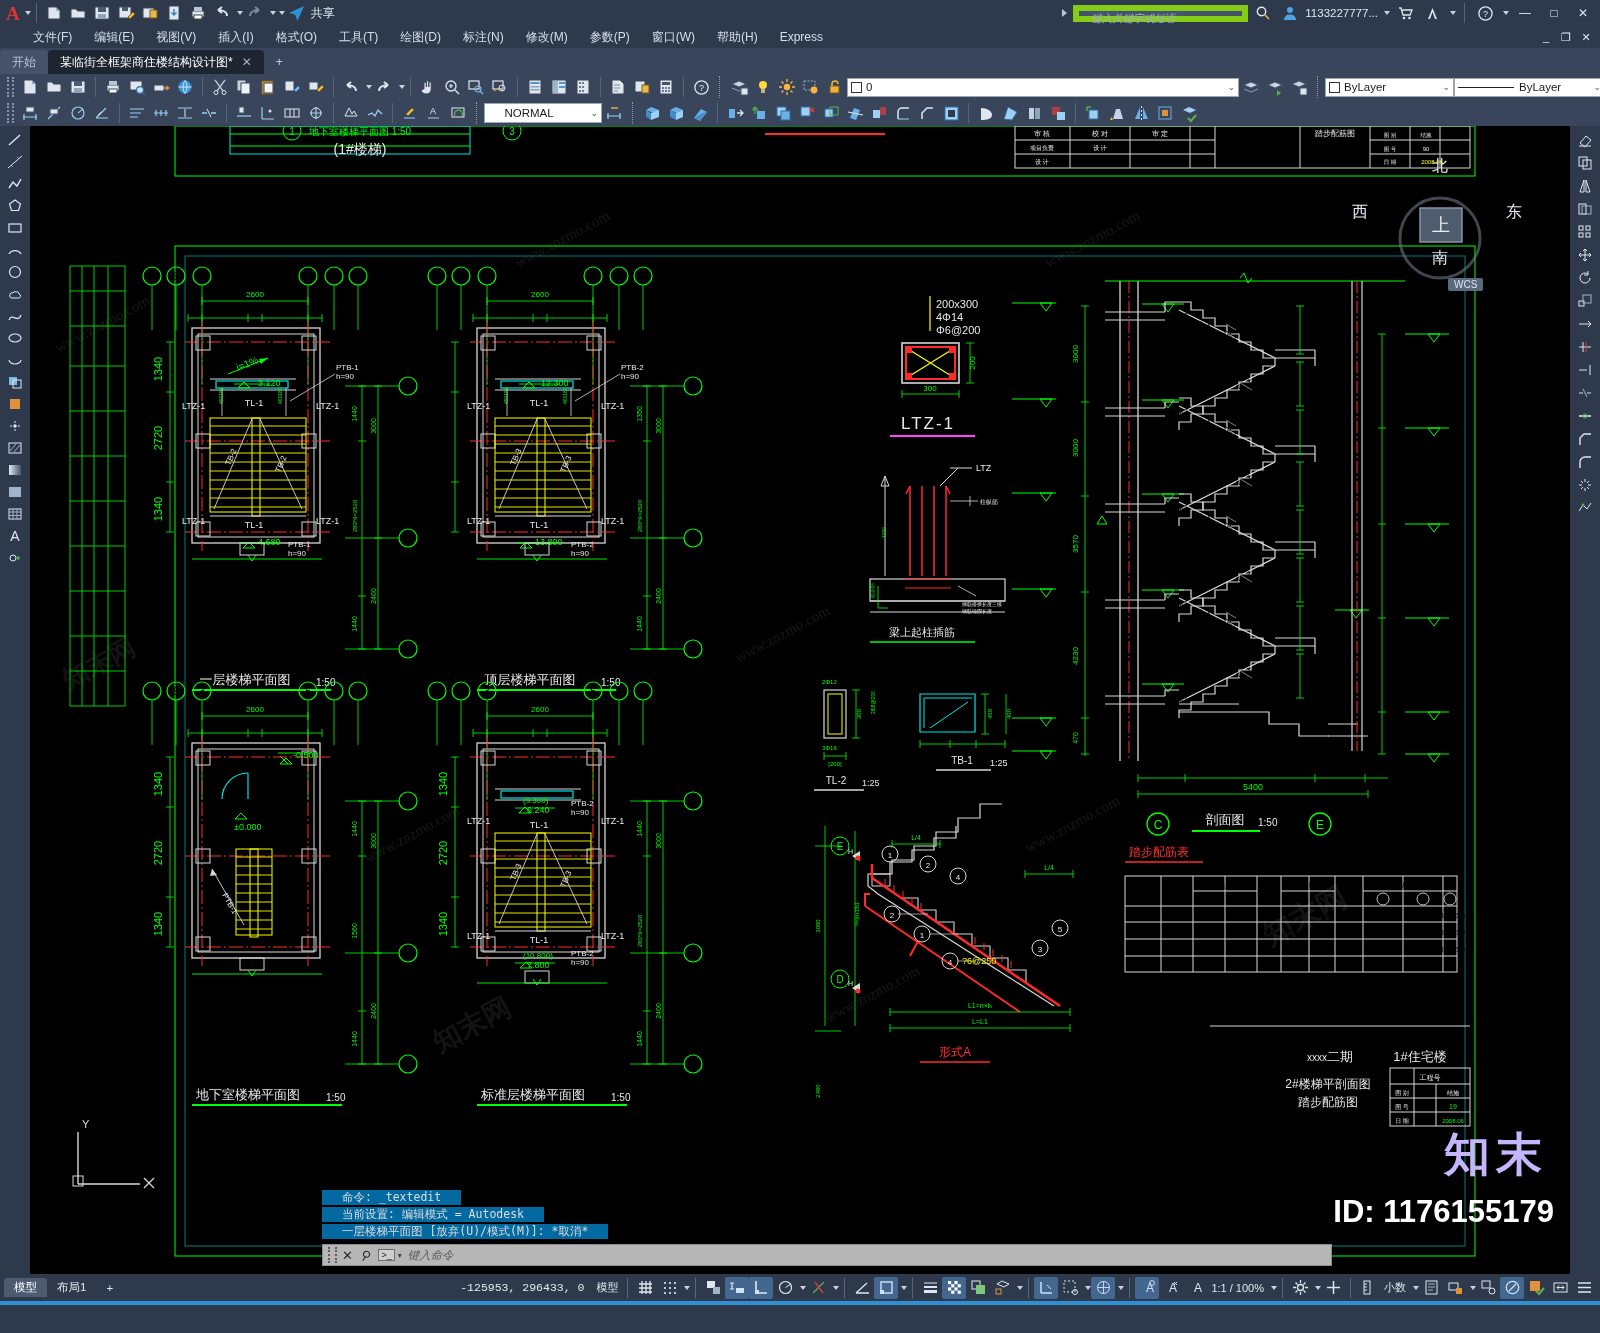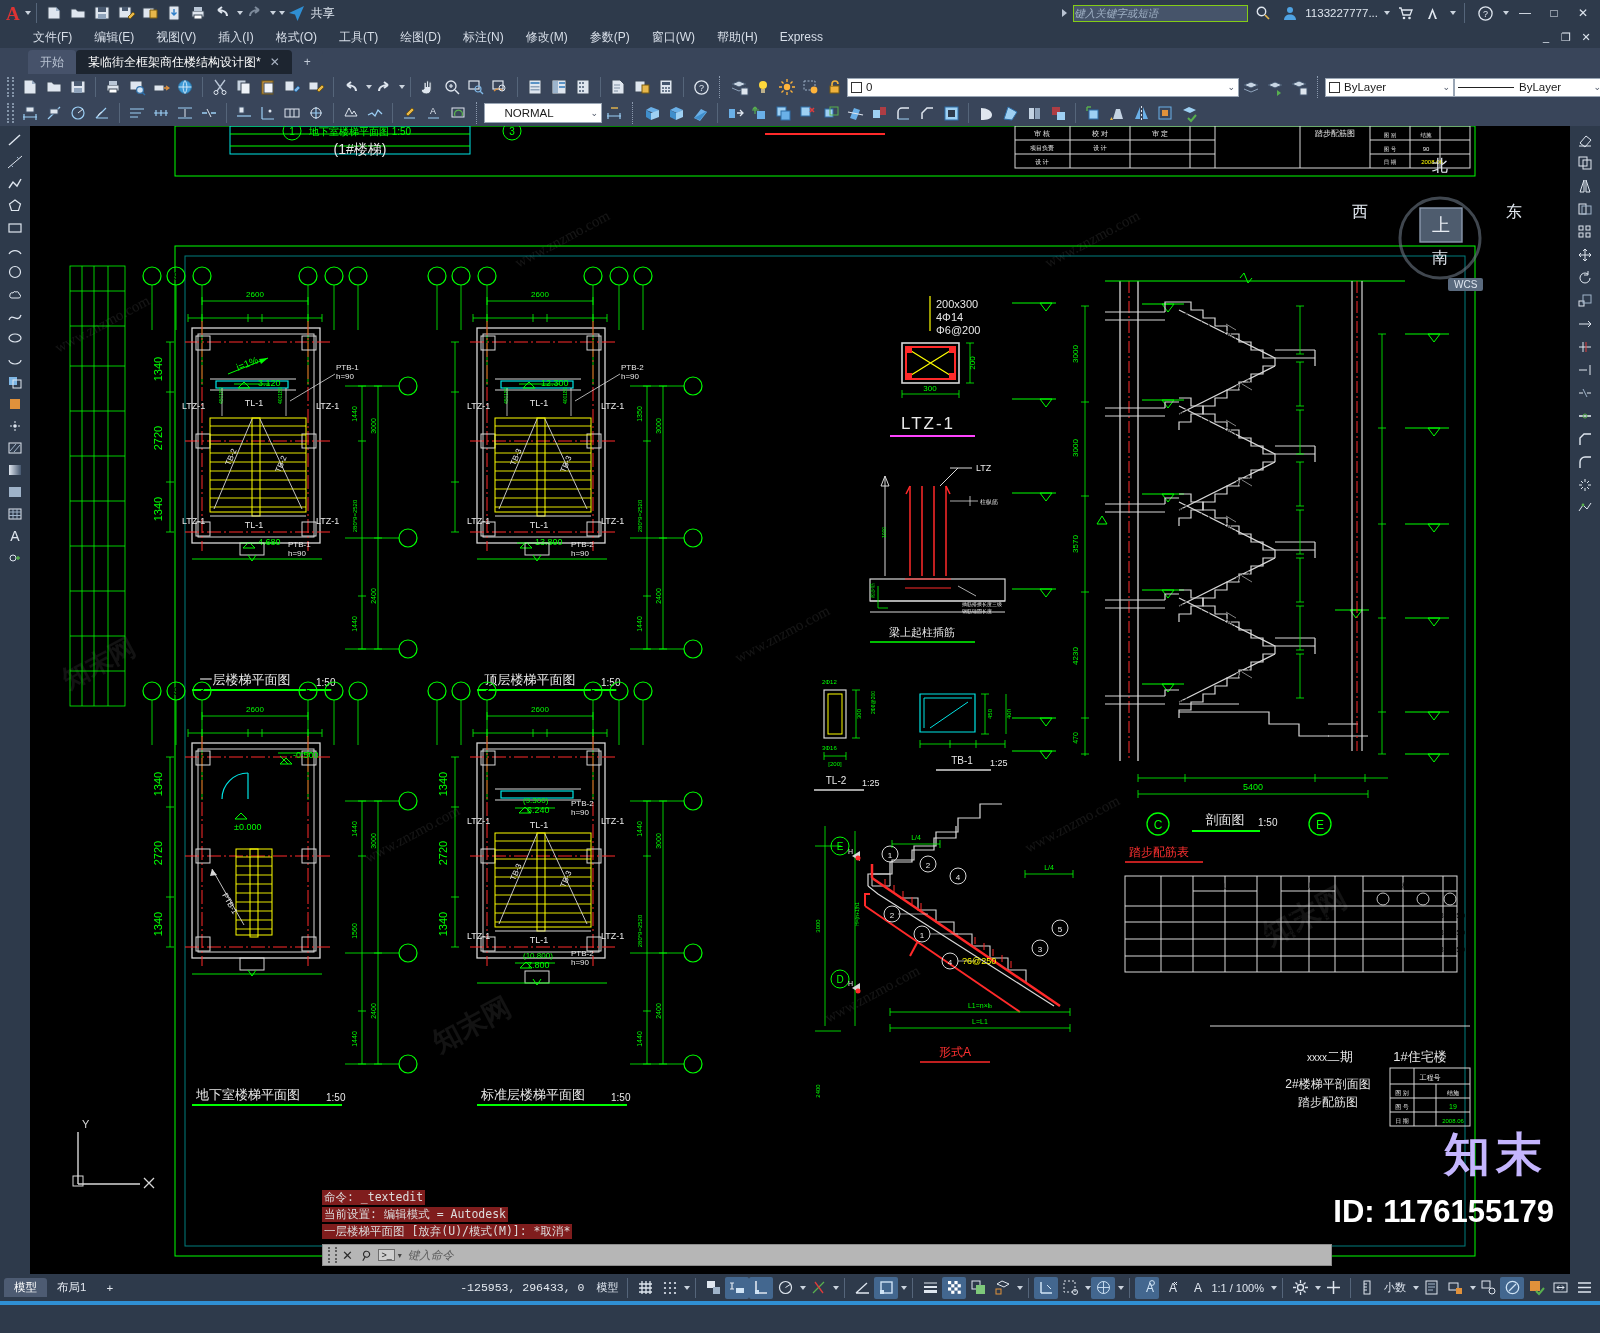--- a/index.html
+++ b/index.html
@@ -11,34 +11,34 @@
   .caret { width:0;height:0;border-left:3.5px solid transparent;border-right:3.5px solid transparent;
            border-top:4px solid #cbd3dd; margin-left:3px; flex:none;}
 
   
   #titlebar { height:26px; background:#2e3a4b; display:flex; align-items:center; padding:0 4px;
               position:relative; }
   #titlebar .title-txt { position:absolute; left:0; right:0; text-align:center; color:#e6ebf2;
               font-size:12.5px; pointer-events:none; }
   .logoA { color:#d33; font-weight:bold; font-size:19px; font-family:"Liberation Serif",serif;
            padding:0 2px; line-height:1;}
-  #searchbox { width:175px;height:17px;background:#46546a;border:1px solid #84cc16;
-    color:#9fb0c4;font-size:10.5px;font-style:italic;padding:0 0;line-height:15px;}
+  #searchbox { width:175px;height:17px;background:#46546a;border:6px solid #84cc16;
+    color:#9fb0c4;font-size:10.5px;font-style:italic;padding:0 12px;line-height:15px;}
   .acct { color:#dfe6ef; font-size:11.5px; }
   .winbtn { width:26px;height:24px;display:flex;align-items:center;justify-content:center;color:#dfe6ef;font-size:12px;}
 
   
   #menubar { height:22px; background:#2e3a4b; display:flex; align-items:center; padding-left:22px;
              position:relative; }
   #menubar .mi { color:#d7dee8; font-size:12px; padding:0 11px; line-height:22px; }
   .win2 { position:absolute; right:4px; top:0; display:flex; }
   .win2 .winbtn{height:22px;width:20px;font-size:11px;}
 
   
-  #tabbar { height:26px; background:#39455a; display:flex; align-items:flex-end; padding-left:28px; }
+  #tabbar { height:26px; background:#39455a; display:flex; align-items:flex-end; padding-left:0; }
   .ftab { height:24px; display:flex; align-items:center; padding:0 12px; font-size:12px;
           color:#c3ccd9; border-radius:4px 4px 0 0; background:#39455a;}
   .ftab.start { background:#46526a; color:#b9c3d2; }
   .ftab.active { background:#1d2530; color:#fff; }
   .ftab .x { margin-left:9px; font-size:12px; color:#aab4c4; }
   .ftab .plus { color:#c3ccd9; }
 
   
   .toolbar { height:26px; background:#39455a; display:flex; align-items:center; padding:0 3px; }
   .grip { width:7px;height:20px;border-left:2px dotted #8494a8;border-right:2px dotted #8494a8; margin:0 4px; flex:none;}
@@ -81,21 +81,21 @@
 
   
   #navcube { position:absolute; right:70px; top:50px; width:120px; height:120px; }
   #zhimo-logo { position:absolute; right:22px; bottom:88px; color:#c4b5fd; font-size:46px;
                 font-weight:bold; letter-spacing:6px; font-family:"DejaVu Sans",sans-serif;text-align:right;}
   #zhimo-id { position:absolute; right:16px; bottom:44px; color:#fff; font-size:31px; font-weight:bold;}
 
   
   #cmdarea { position:absolute; left:292px; bottom:8px; width:1010px; }
   #cmdhist { font-family:"DejaVu Sans Mono",monospace; font-size:11.5px; }
-  #cmdhist div { color:#dcdcdc; background:#7f1d1d; display:inline-block; padding:0 2px; margin-bottom:2px;}
+  #cmdhist div { color:#dcdcdc; background:#0369a1; display:inline-block; padding:0 20px; margin-bottom:2px;}
   #cmdline { margin-top:3px; height:22px; background:#b6b6b6; display:flex; align-items:center;
              border:1px solid #8d8d8d; }
   #cmdline .cl-g { width:9px;height:16px;border-left:2px dotted #5d5d5d;border-right:2px dotted #5d5d5d;margin:0 5px;flex:none;}
   #cmdline .cl-x { color:#2a2a2a; font-size:13px; margin-right:8px; }
   #cmdline .cl-k { color:#2a2a2a; font-size:13px; margin-right:8px; transform:rotate(30deg);}
   #cmdline .cl-p { border:1px solid #6d6d6d; background:#cfcfcf; font-size:9px; padding:0 2px; color:#222; margin-right:3px;}
   #cmdline .cl-i { color:#5c5c5c; font-size:11.5px; font-style:italic; }
 
   
   #statusbar { height:27px; background:#2e3a4b; display:flex; align-items:center; padding:0 4px; }

